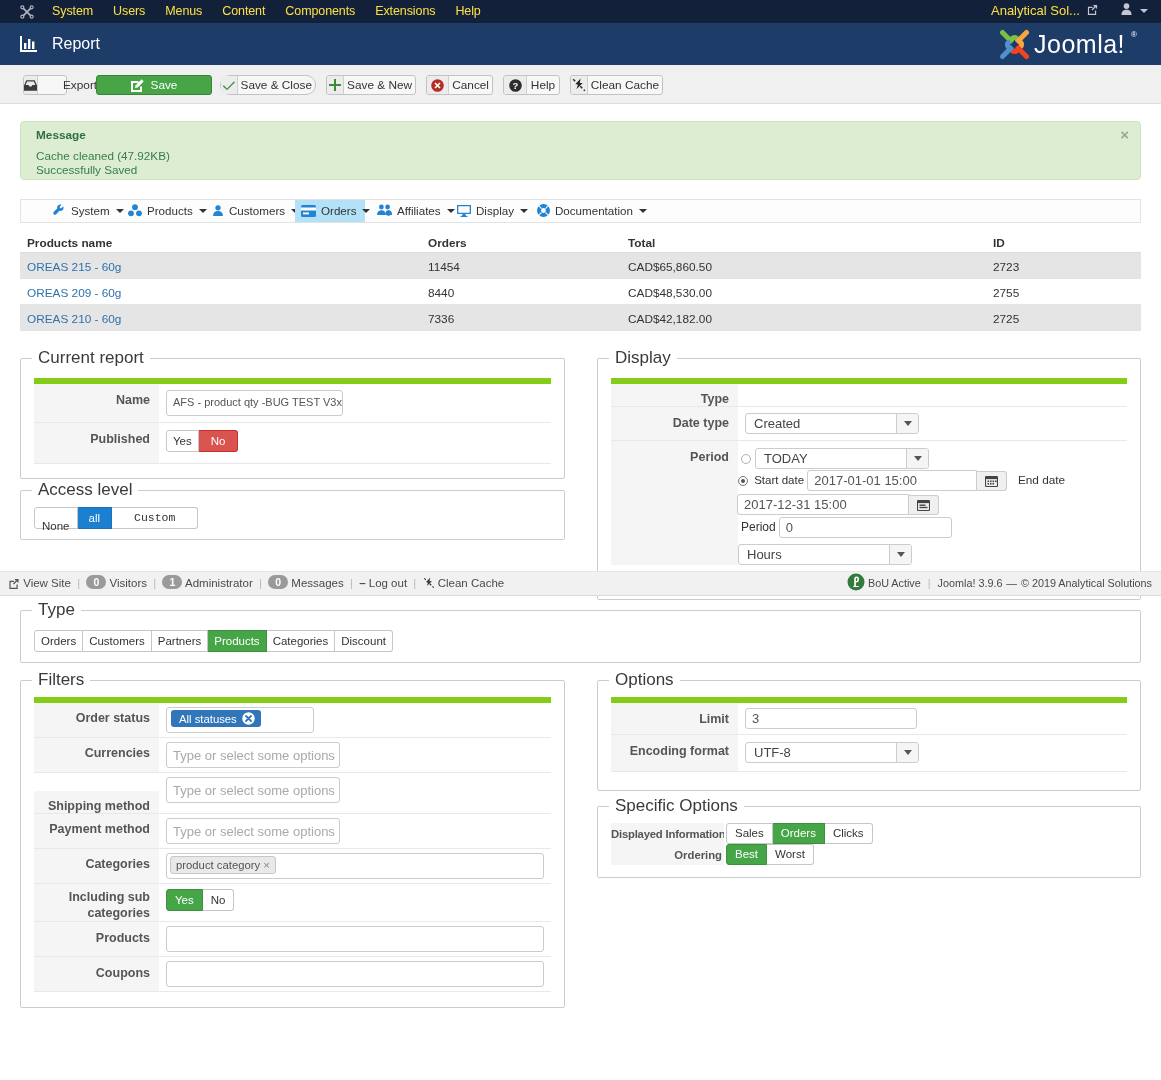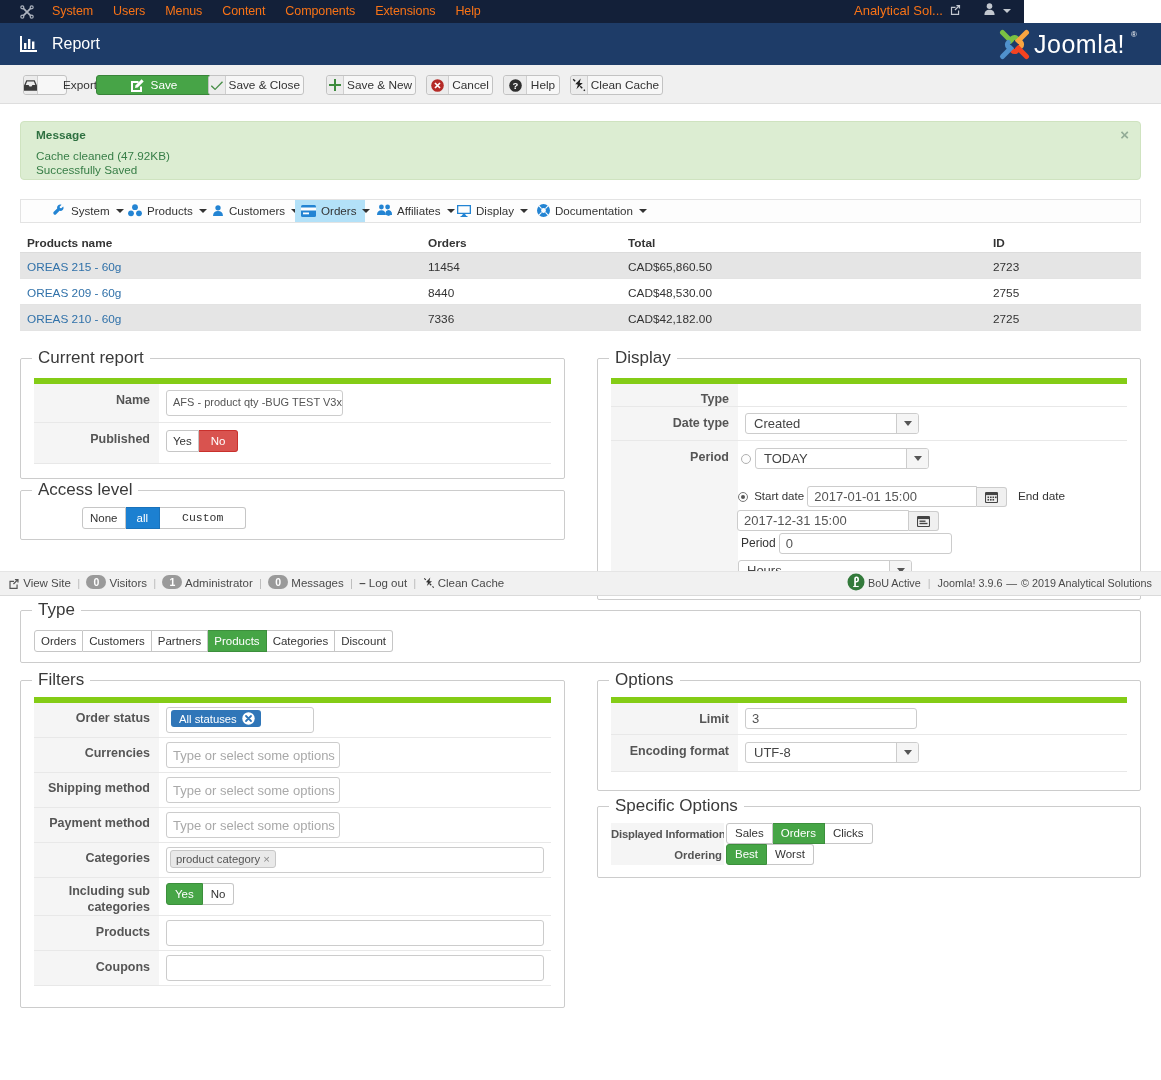--- a/index.html
+++ b/index.html
@@ -1,20 +1,20 @@
 <!DOCTYPE html>
 <html><head>
 <meta charset="utf-8">
 <style>
 * { margin:0; padding:0; box-sizing:border-box; }
 html,body { width:1161px; height:1080px; background:#fff; font-family:"Liberation Sans", sans-serif; font-size:13px; color:#333; }
 #page { position:relative; width:1161px; height:1080px; overflow:hidden; }
 
 
-#topbar { position:absolute; left:0; top:0; width:1024px; height:23px; background:#132039; color:#f97316; }
+#topbar { position:absolute; left:0; top:0; width:1161px; height:23px; background:#132039; color:#fde047; }
 #topbar .menu { position:absolute; left:52px; letter-spacing:-0.1px; top:0; height:23px; line-height:22px; font-size:12.5px; white-space:nowrap; }
 #topbar .menu span { margin-right:20px; }
 #topbar .jicon { position:absolute; left:20px; top:5px; }
 #topbar .right { position:absolute; right:13px; top:0; height:23px; line-height:22px; font-size:13px; white-space:nowrap; }
 
 
 #header { position:absolute; left:0; top:23px; width:1161px; height:42px; background:#1e3c68; }
 #header .title { position:absolute; left:52px; top:12px; font-size:16px; color:#fff; }
 #header .chart-ic { position:absolute; left:20px; top:13px; }
 #joomla-logo { position:absolute; right:21px; top:5px; }
@@ -158,21 +158,21 @@
           </svg>
         </span>
         <span class="tx">Export</span>
       </div>
   <div class="tbtn green" style="left:96px; width:116px;">
         <span class="tx"><svg width="13" height="13" viewBox="0 0 13 13" style="margin-right:7px">
             <path d="M0 2 H7.5 V4 H2 V11 H9 V7.5 H11 V13 H0 Z" fill="#fff"></path>
             <path d="M4.6 6.3 L10.6 0.3 L12.7 2.4 L6.7 8.4 L4 9 Z" fill="#fff"></path>
           </svg>Save</span>
       </div>
-  <div class="tbtn" style="left:208px; width:96px;">
+  <div class="tbtn" style="left:220px; width:96px;border-radius:10px;">
         <span class="ic">
           <svg width="12" height="10" viewBox="0 0 12 10">
             <path d="M0.8 5.2 L4.1 8.5 L11 1.2 L12 2.3 L4.1 10.2 L-0.3 6.3 Z" fill="#478e47"></path>
           </svg>
         </span>
         <span class="tx">Save &amp; Close</span>
       </div>
   <div class="tbtn" style="left:326px; width:90px;">
         <span class="ic">
           <svg width="12" height="12" viewBox="0 0 12 12">
@@ -296,21 +296,21 @@
               <span class="bg-btn on-red blast" style="padding:0 12px;">No</span>
             </span></div>
     </div>
   </div>
 </fieldset>
 
 <fieldset class="fs-left" style="left:20px; top:481px; width:545px; height:59px;">
   <legend>Access level</legend>
   <div style="margin:8px 0 0 13px;">
     <span class="bgroup">
-          <span class="bg-btn bfirst" style="padding:0 7px;margin-left:48px;">None</span>
+          <span class="bg-btn bfirst" style="padding:8px 7px;">None</span>
           <span class="bg-btn on-blue" style="padding:0 11px;">all</span>
           <span class="bg-btn blast" style="padding:0 22px;font-family:Liberation Mono, monospace;">Custom</span>
         </span>
   </div>
 </fieldset>
 
 <fieldset class="fs-right" style="left:597px; top:349px; width:544px; height:251px;">
   <legend>Display</legend>
   <div class="fs-inner" style="margin-top:11px;">
     <div class="frow first">
@@ -319,21 +319,21 @@
     <div class="frow">
       <div class="flabel">Date type</div>
       <div class="fbody" style="padding:6px 0 6px 7px;"><span class="sel-box" style="width:174px;">
               <span class="st">Created</span>
               <span class="sc"></span>
             </span></div>
     </div>
     <div class="frow" style="border-bottom:none;">
       <div class="flabel" style="padding-bottom:93px;">Period</div>
       <div class="fbody" style="padding:7px 0 0 3px;">
-        <div style="margin-bottom:17px;"><span class="radio"></span><span class="sel-box" style="width:174px;margin-left:1px;">
+        <div style="margin-bottom:1px;"><span class="radio"></span><span class="sel-box" style="width:174px;margin-left:1px;">
                 <span class="st">TODAY</span>
                 <span class="sc"></span>
               </span></div>
         <div style="margin-bottom:3px;margin-left:-3px;"><span class="radio on"></span><span style="color:#333;font-size:11.5px;">&nbsp;Start date&nbsp;</span><span class="inp-sm append" style="width:170px;">2017-01-01 15:00</span><span class="cal-btn">
                 <svg width="13" height="12" viewBox="0 0 13 12">
                   <rect x="0.5" y="1.5" width="12" height="10" rx="1" fill="none" stroke="#444" stroke-width="1.1"></rect>
                   <rect x="0.5" y="1.5" width="12" height="2.6" fill="#444"></rect>
                   <g fill="#444">
                     <rect x="2.5" y="5.5" width="1.6" height="1.6"></rect>
                     <rect x="5" y="5.5" width="1.6" height="1.6"></rect>
@@ -402,21 +402,21 @@
       <div class="fbody"><span class="inp" style="width:148px;padding:2px 4px;"><span class="tag-blue">All statuses <svg width="13" height="13" viewBox="0 0 13 13" style="vertical-align:-2.5px;margin-left:2px;">
                   <circle cx="6.5" cy="6.5" r="6.2" fill="#fff"></circle>
                   <path d="M4 4 L9 9 M9 4 L4 9" stroke="#3076b8" stroke-width="1.8" stroke-linecap="round"></path>
                 </svg></span></span></div>
     </div>
     <div class="frow">
       <div class="flabel" style="padding-top:8px;">Currencies</div>
       <div class="fbody"><span class="inp ph" style="width:174px;">Type or select some options</span></div>
     </div>
     <div class="frow">
-      <div class="flabel" style="padding-top:8px;">Shipping method</div>
+      <div class="flabel" style="padding-top:8px;margin-top:18px;">Shipping method</div>
       <div class="fbody"><span class="inp ph" style="width:174px;">Type or select some options</span></div>
     </div>
     <div class="frow">
       <div class="flabel" style="padding-top:8px;">Payment method</div>
       <div class="fbody"><span class="inp ph" style="width:174px;">Type or select some options</span></div>
     </div>
     <div class="frow">
       <div class="flabel" style="padding-top:8px;">Categories</div>
       <div class="fbody"><span class="inp" style="width:378px;padding:2px 3px;"><span class="tag-gray">product category <span style="color:#888;">×</span></span></span></div>
     </div>

